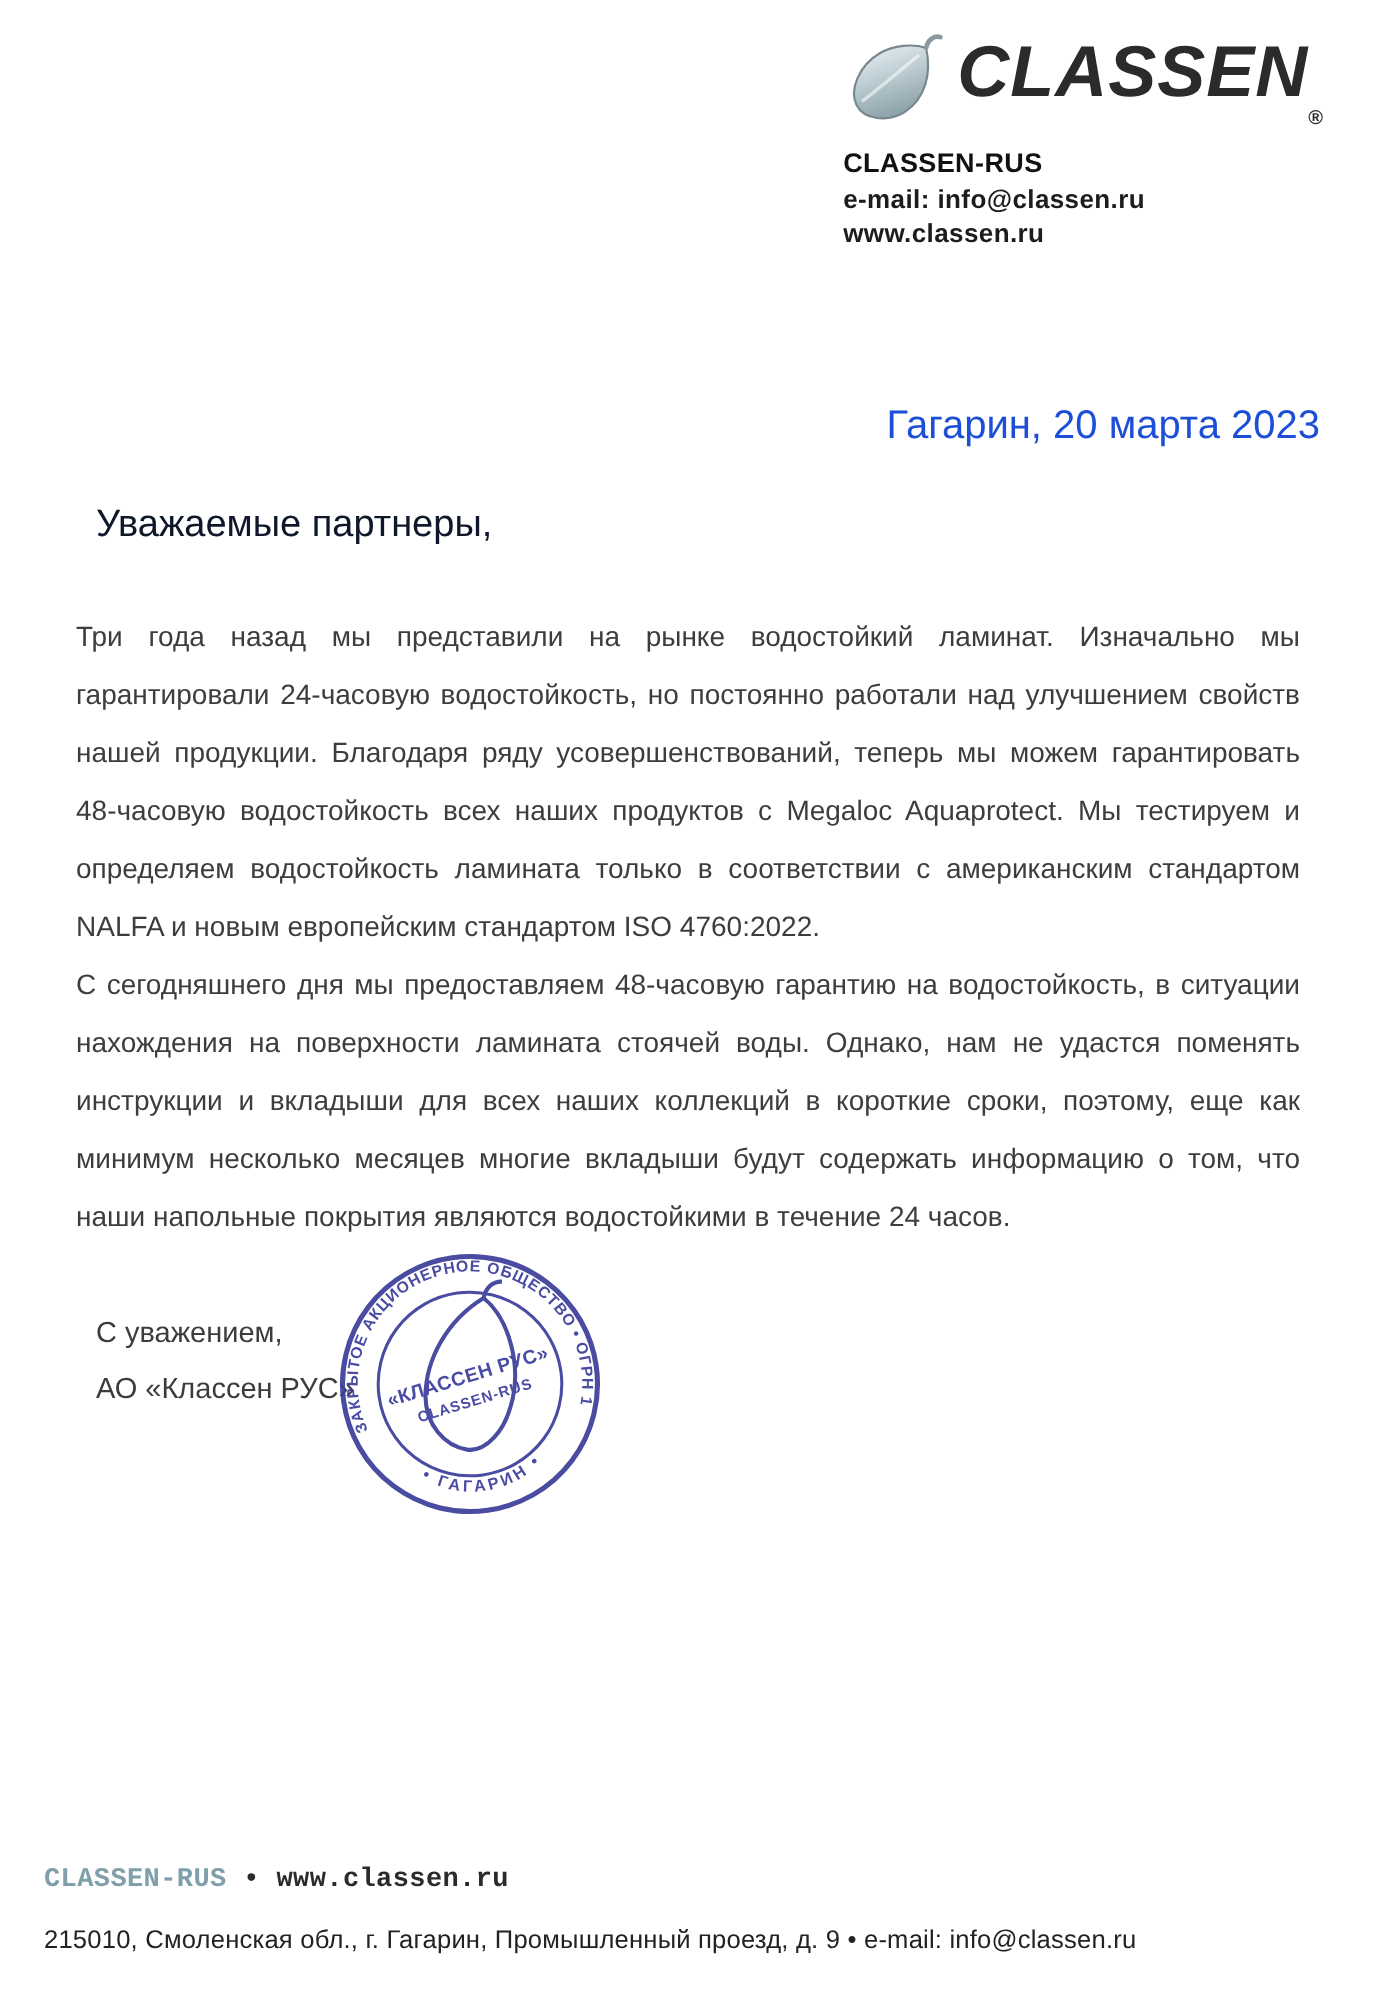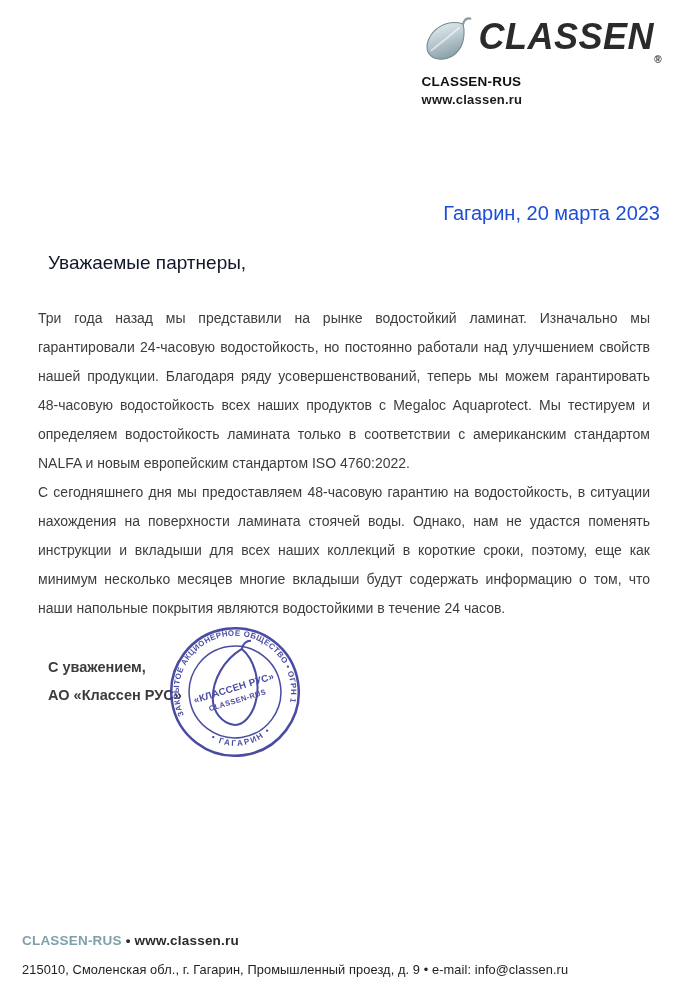--- a/index.html
+++ b/index.html
@@ -30,36 +30,36 @@
   .date-line { position: absolute; top: 202px; right: 35px; font-size: 20px; color: #1d4ed8; }
   .greeting  { position: absolute; top: 252px; left: 48px; font-size: 19px; color: #0f172a; }
   .body-text {
     position: absolute; top: 304px; left: 38px; width: 612px;
     font-size: 14px; line-height: 29px; color: #3d3d3d;
     text-align: justify; text-align-last: left;
   }
   .body-text p { margin: 0; }
 
   
-  .closing { position: absolute; top: 653px; left: 48px; font-size: 14.5px; line-height: 28px; color: #3c3c3c; font-weight: bold; }
+  .closing { position: absolute; top: 653px; left: 48px; font-size: 14.5px; line-height: 28px; color: #3c3c3c; }
 
   
   :root { --stamp-color: #3b3d9b; }
   .stamp-wrap { position: absolute; top: 624px; left: 167px; width: 136px; height: 136px; transform: rotate(-8deg); opacity: 0.92; }
   .stamp-ring   { fill: none; stroke: var(--stamp-color); }
   .stamp-text   { fill: var(--stamp-color); font-family: "Liberation Sans", sans-serif; font-weight: 700; }
   .ring-arc-text   { font-size: 9.3px; letter-spacing: 0.55px; }
   .ring-bottom-text{ font-size: 9.6px; letter-spacing: 2px; }
   .stamp-leaf   { fill: none; stroke: var(--stamp-color); stroke-width: 2.4; stroke-linejoin: round; }
   .stamp-center-ru { font-size: 11.5px; letter-spacing: 0.3px; }
   .stamp-center-en { font-size: 8.8px; letter-spacing: 0.6px; }
 
   
   .footer { position: absolute; left: 22px; top: 933px; }
-  .footer-line1 { font-size: 13.5px; font-weight: 700; color: #2b2b2b; letter-spacing: 0.2px; }
+  .footer-line1 { font-size: 13.5px; font-weight: 700; color: #2b2b2b; letter-spacing: 0.2px; font-family: Liberation Mono, monospace; }
   .footer-brand { color: #7fa0ab; }
   .footer-line2 { margin-top: 14px; font-size: 12.8px; font-weight: 500; color: #222; letter-spacing: 0.1px; }
 </style>
 </head>
 <body>
 
 <div class="page">
 
   <div class="header">
     <div class="logo-row">
@@ -72,20 +72,21 @@
           </linearGradient>
         </defs>
         <path d="M46 10 C49 24 46 38 34 46 C24 52 11 50 7 42 C3 34 8 20 20 13 C28 8.5 38 7.5 46 10 Z" fill="url(#leafGrad)" stroke="#76878f" stroke-width="1.2"></path>
         <path d="M46 10 C47 5 51 3 54 4" fill="none" stroke="#8a989f" stroke-width="2.6" stroke-linecap="round"></path>
         <path d="M10 40 C18 34 30 24 42 14" fill="none" stroke="#ffffff" stroke-opacity="0.55" stroke-width="2"></path>
       </svg>
       <div class="logo-wordmark"><span>CLASSEN</span><span class="logo-reg">®</span></div>
     </div>
     <div class="header-address">
       <div class="header-company">CLASSEN-RUS</div>
+      <div>e-mail: info@classen.ru</div>
       <div>www.classen.ru</div>
     </div>
   </div>
 
   <div class="date-line">Гагарин, 20 марта 2023</div>
 
   <div class="greeting">Уважаемые партнеры,</div>
 
   <div class="body-text">
     <p>Три года назад мы представили на рынке водостойкий ламинат. Изначально мы гарантировали 24-часовую водостойкость, но постоянно работали над улучшением свойств нашей продукции. Благодаря ряду усовершенствований, теперь мы можем гарантировать 48-часовую водостойкость всех наших продуктов с Megaloc Aquaprotect. Мы тестируем и определяем водостойкость ламината только в соответствии с американским стандартом NALFA и новым европейским стандартом ISO 4760:2022.</p>

